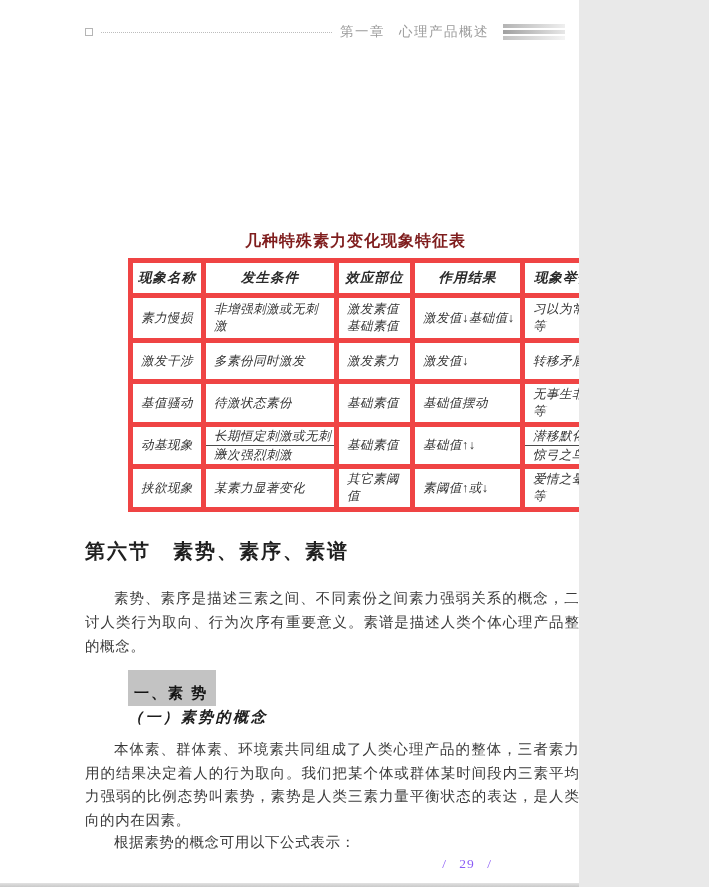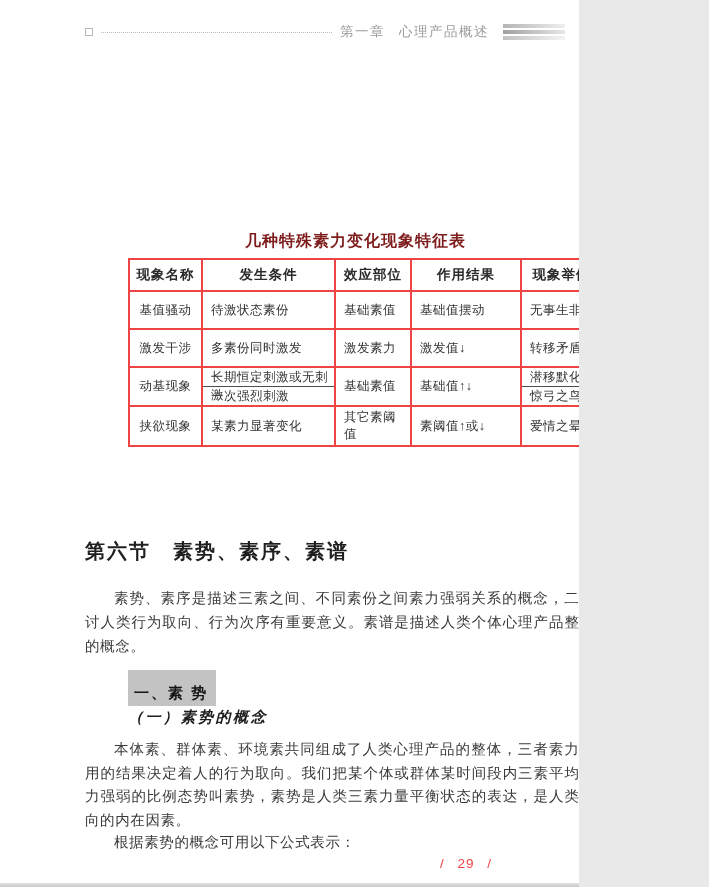--- a/index.html
+++ b/index.html
@@ -41,22 +41,22 @@
     text-align:center;font-size:16px;font-weight:bold;color:#7f1d1d;
     letter-spacing:1px;font-family:"Liberation Serif","DejaVu Serif",serif;
   }
   table.feature-table{
     position:absolute;top:258px;left:128px;width:473px;
     border-collapse:collapse;table-layout:fixed;
     font-family:"Liberation Sans","DejaVu Sans",sans-serif;
     font-size:12.5px;color:#333;
   }
   .feature-table th,.feature-table td{
-    border:2px solid #ef4444;vertical-align:middle;
-    padding:2px 4px;letter-spacing:0.5px;
+    border:5px solid #ef4444;vertical-align:middle;
+    padding:2px 4px;letter-spacing:0.5px;font-style:italic;
   }
   .feature-table th{height:26px;font-size:13.5px;font-weight:bold;text-align:center;letter-spacing:1px;color:#2a2a2a;}
   .feature-table td{height:32px;}
   .feature-table tr.r1 td{height:36px;}
   .feature-table td.c1{text-align:center;}
   .feature-table td.c2,.feature-table td.c3,.feature-table td.c4,.feature-table td.c5{text-align:left;padding-left:8px;}
   .feature-table td.pre{white-space:pre-line;line-height:17px;}
   .feature-table td.split{padding:0;}
   .feature-table td.split .half{
     display:block;height:18px;line-height:18px;padding-left:8px;text-align:left;
@@ -78,22 +78,22 @@
     font-size:15px;font-weight:bold;letter-spacing:2px;padding:14px 8px 3px 6px;
   }
   .sub1-1{
     position:absolute;top:708px;left:128px;
     font-family:Liberation Serif, serif;
     font-style:italic;font-weight:bold;font-size:15px;color:#1d1d1d;letter-spacing:2.5px;
   }
   
   .footer{
     position:absolute;top:856px;right:87px;
-    font-size:13.5px;color:#ef4444;letter-spacing:1px;word-spacing:8px;
-    font-family:Liberation Sans, sans-serif;
+    font-size:13.5px;color:#8b5cf6;letter-spacing:1px;word-spacing:8px;
+    font-family:Liberation Serif, serif;
   }
   .bottom-edge{
     position:absolute;left:0;right:0;bottom:0;height:4px;
     background:linear-gradient(180deg,#e2e2e2,#c9c9c9);
   }
 </style>
 </head>
 <body>
 
 <div class="page">
@@ -124,33 +124,41 @@
     <thead>
       <tr>
         <th>现象名称</th>
         <th>发生条件</th>
         <th>效应部位</th>
         <th>作用结果</th>
         <th>现象举例</th>
       </tr>
     </thead>
     <tbody>
+      <tr class="r1">
+        <td class="c1">素力慢损</td>
+        <td class="c2">非增强刺激或无刺激</td>
+        <td class="c3 pre">激发素值
+基础素值</td>
+        <td class="c4">激发值↓基础值↓</td>
+        <td class="c5">习以为常等</td>
+      </tr>
+      <tr>
+        <td class="c1">激发干涉</td>
+        <td class="c2">多素份同时激发</td>
+        <td class="c3">激发素力</td>
+        <td class="c4">激发值↓</td>
+        <td class="c5">转移矛盾</td>
+      </tr>
       <tr>
         <td class="c1">基值骚动</td>
         <td class="c2">待激状态素份</td>
         <td class="c3">基础素值</td>
         <td class="c4">基础值摆动</td>
         <td class="c5">无事生非等</td>
-      </tr>
-      <tr>
-        <td class="c1">激发干涉</td>
-        <td class="c2">多素份同时激发</td>
-        <td class="c3">激发素力</td>
-        <td class="c4">激发值↓</td>
-        <td class="c5">转移矛盾</td>
       </tr>
       <tr>
         <td class="c1">动基现象</td>
         <td class="c2 split">
           <span class="half top">长期恒定刺激或无刺激</span>
           <span class="half">一次强烈刺激</span>
         </td>
         <td class="c3">基础素值</td>
         <td class="c4">基础值↑↓</td>
         <td class="c5 split">

